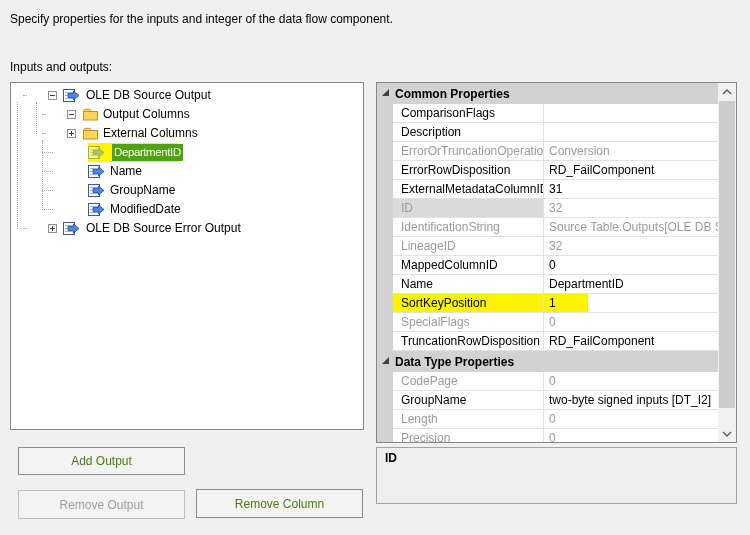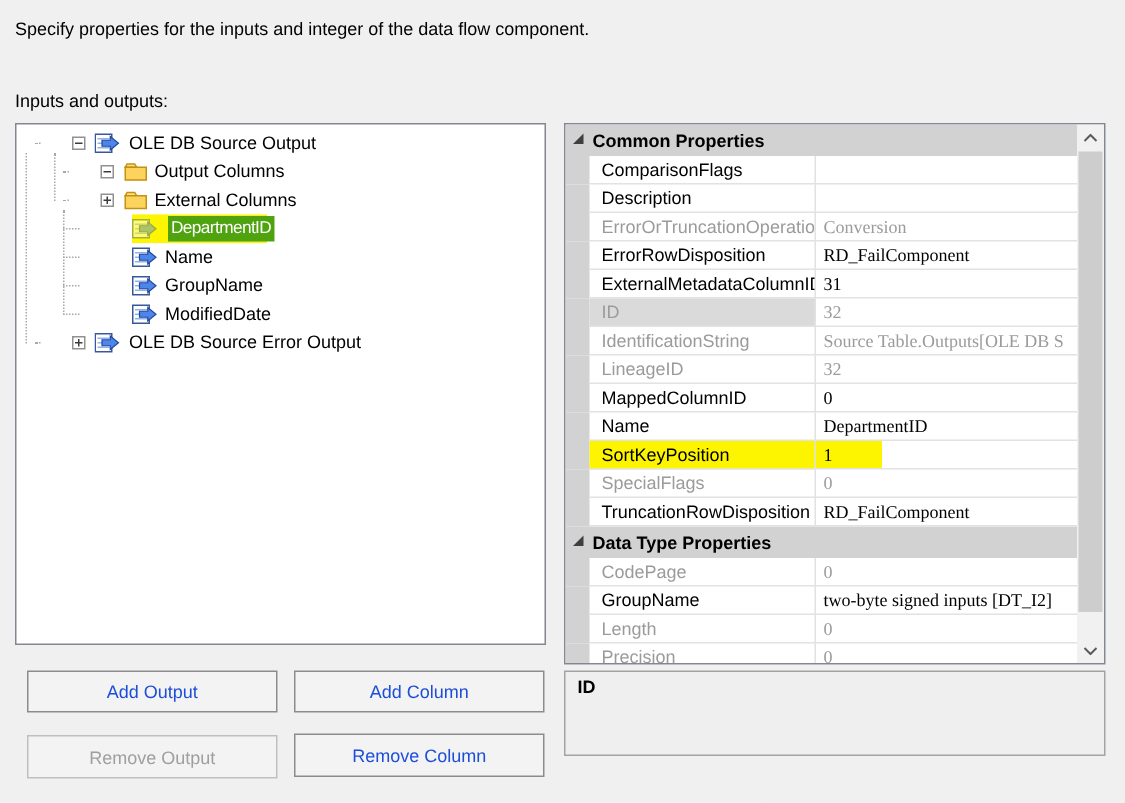--- a/index.html
+++ b/index.html
@@ -42,38 +42,38 @@
   .pcat{display:flex;align-items:center;height:21px;background:var(--category-bg,#d2d2d2);
     font-weight:bold;}
   .tri{width:0;height:0;border-left:7px solid transparent;border-bottom:7px solid #3f3f3f;
     margin:0 6px 2px 5px;}
   .prow{display:flex;height:19px;}
   .gutter{width:16px;flex:none;background:var(--category-bg,#d2d2d2);}
   .plabel{width:151px;flex:none;box-sizing:border-box;padding-left:8px;line-height:18px;
     border-right:1px solid var(--grid-line,#e2e2e2);border-bottom:1px solid var(--grid-line,#e2e2e2);
     white-space:nowrap;overflow:hidden;}
   .pvalue{flex:1;box-sizing:border-box;padding-left:5px;line-height:18px;
-    border-bottom:1px solid var(--grid-line,#e2e2e2);white-space:nowrap;overflow:hidden;font-family:Liberation Serif, serif;}
+    border-bottom:1px solid var(--grid-line,#e2e2e2);white-space:nowrap;overflow:hidden;}
   .ro .plabel,.ro .pvalue{color:var(--readonly-text,#9b9b9b);}
   .sel .plabel{background:var(--selected-row-bg,#dadada);}
   .hlrow .plabel{background:var(--highlight-yellow,#fdf500);}
   .hlrow .pvalue{background:linear-gradient(to right,var(--highlight-yellow,#fdf500) 0,
     var(--highlight-yellow,#fdf500) 44px,#fff 44px);}
 
   .vscroll{position:absolute;top:0;right:0;width:18px;height:359px;background:#f1f1f1;}
   .sb-btn{position:absolute;left:0;width:18px;height:17px;display:flex;align-items:center;justify-content:center;}
   .sb-btn.up{top:0}.sb-btn.down{bottom:0}
   .sb-thumb{position:absolute;left:1px;top:18px;width:16px;height:307px;background:var(--scroll-thumb,#cdcdcd);}
 
   
   .desc{position:absolute;left:376px;top:447px;width:361px;height:57px;box-sizing:border-box;
     background:#efefef;border:1px solid var(--desc-border,#a3a3a3);padding:3px 8px;}
   .desc-title{font-weight:bold;}
   .btn{position:absolute;width:167px;height:28px;background:#f3f3f3;
-    border:1px solid #8c8c8c;font-family:"Liberation Sans",sans-serif;font-size:12px;color:#1d4ed8;padding:0;}
+    border:1px solid #8c8c8c;font-family:"Liberation Sans",sans-serif;font-size:12px;color:#4d7c0f;padding:0;}
   .b-ao{left:18px;top:447px}.b-ac{left:196px;top:447px}
   .b-ro{left:18px;top:490px;height:29px}.b-rc{left:196px;top:489px;height:29px}
   .btn.disabled{color:var(--disabled-text,#9f9f9f);border-color:#bfbfbf;}
 </style>
 </head>
 <body>
 
 <div class="dialog">
   <div class="instruction">Specify properties for the inputs and integer of the data flow component.</div>
   <div class="tree-label">Inputs and outputs:</div>
@@ -256,16 +256,15 @@
           </svg>
       </div>
     </div>
   </div>
 
   <div class="desc">
     <span class="desc-title">ID</span>
   </div>
 
   <button class="btn b-ao">Add Output</button>
-  <button class="btn b-ac">Add Column</button>
   <button class="btn b-ro disabled">Remove Output</button>
   <button class="btn b-rc">Remove Column</button>
 </div>
 
 </body></html>

